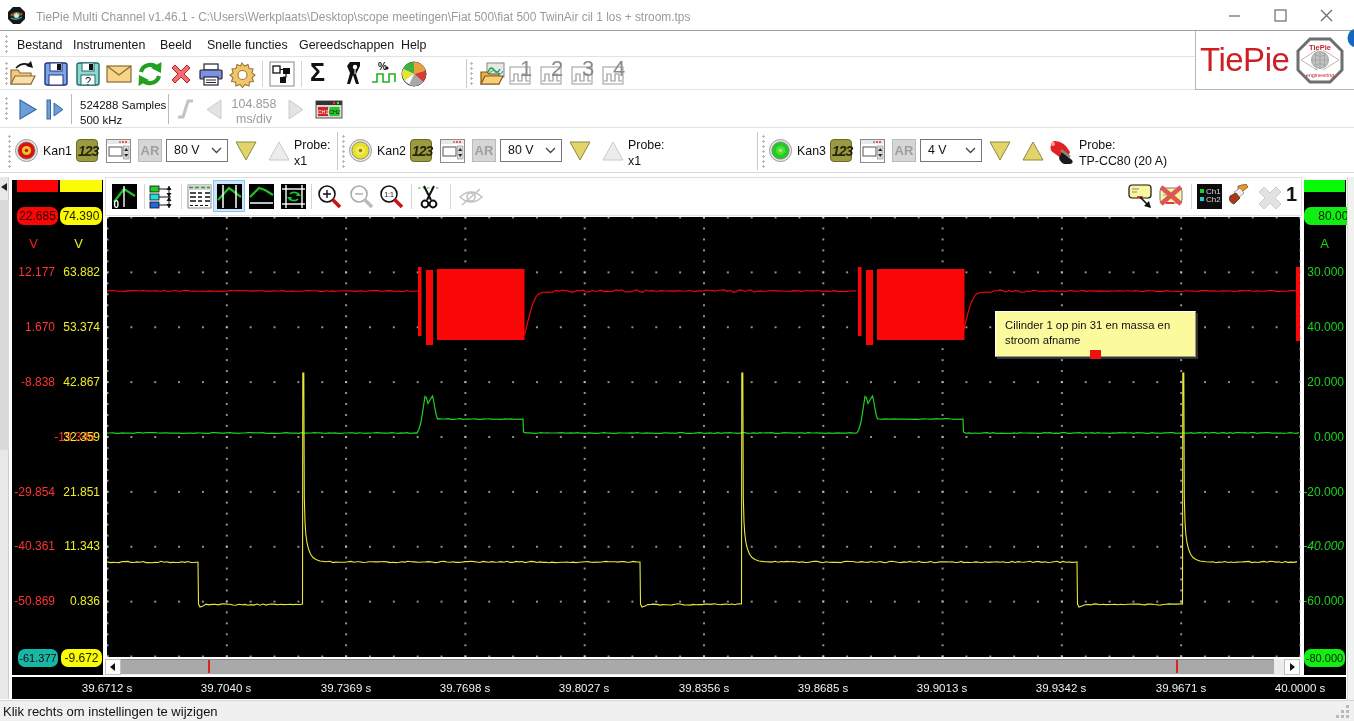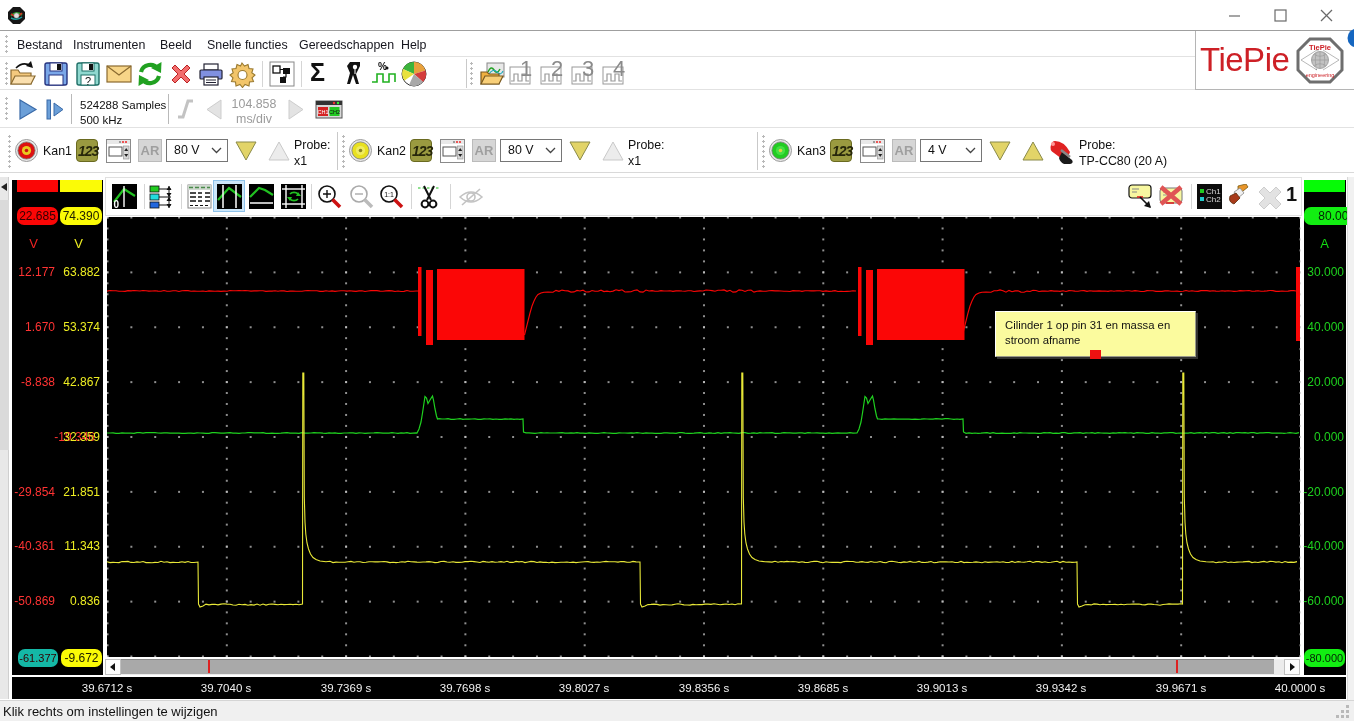--- a/index.html
+++ b/index.html
@@ -16,20 +16,21 @@
 
 <div class="abs" style="left:0;top:0;width:1354px;height:31px;background:#ffffff;border-bottom:1px solid #9f9f9f;"></div>
 <svg class="abs" style="left:8px;top:7px;" width="17" height="17" viewBox="0 0 17 17">
  <polygon points="5,0 12,0 17,5 17,12 12,17 5,17 0,12 0,5" fill="#161616"></polygon>
  <path d="M3 9 Q8 3 14 8" stroke="#2aa02a" stroke-width="1.7" fill="none"></path>
  <path d="M3 7 Q9 12 14 6" stroke="#cc3322" stroke-width="1.7" fill="none"></path>
  <path d="M3 11 Q9 14 14 10" stroke="#20a0a0" stroke-width="1.4" fill="none"></path>
  <circle cx="8.5" cy="8.5" r="2.6" fill="#e0e0e0"></circle>
  <circle cx="8.5" cy="8.5" r="2.6" fill="none" stroke="#888" stroke-width="0.5"></circle>
 </svg>
+<div class="abs" style="left:36px;top:10px;font-size:11.9px;color:#9a9a9a;">TiePie Multi Channel v1.46.1 - C:\Users\Werkplaats\Desktop\scope meetingen\Fiat 500\fiat 500 TwinAir cil 1 los + stroom.tps</div>
 <svg class="abs" style="left:1226px;top:6px;" width="120" height="20" viewBox="0 0 120 20">
  <line x1="3" y1="10" x2="14" y2="10" stroke="#6a6a6a" stroke-width="1.2"></line>
  <rect x="49" y="4" width="11" height="11" fill="none" stroke="#6a6a6a" stroke-width="1.2"></rect>
  <line x1="95" y1="4" x2="106" y2="15" stroke="#6a6a6a" stroke-width="1.2"></line>
  <line x1="106" y1="4" x2="95" y2="15" stroke="#6a6a6a" stroke-width="1.2"></line>
 </svg>
 
 <div class="abs" style="left:0;top:31px;width:1195px;height:26px;background:#fff;border-bottom:1px solid #e2e2e2;"></div>
 <div class="dots" style="left:5px;top:34px;height:20px;"></div>
 <div class="abs" style="left:17px;top:38px;font-size:12.4px;color:#16161e;">Bestand</div>
@@ -471,21 +472,21 @@
 <div class="abs" style="left:1304px;top:207px;width:51px;height:18px;background:#12ee12;border-radius:7px;
 color:#052005;font-size:12px;text-align:right;line-height:18px;">80.000</div>
 <div class="abs" style="left:1304px;top:649px;width:41px;height:18px;background:#12ee12;border-radius:7px;
 color:#052005;font-size:11px;text-align:center;line-height:18px;">-80.000</div>
 <div class="abs" style="left:1304px;top:236px;width:41px;text-align:center;font-size:13px;color:#1d1;">A</div>
 <div class="abs" style="left:1300px;top:265px;width:44px;text-align:right;font-size:12px;color:#1ed11e;">30.000</div>
 <div class="abs" style="left:1300px;top:320px;width:44px;text-align:right;font-size:12px;color:#1ed11e;">40.000</div>
 <div class="abs" style="left:1300px;top:375px;width:44px;text-align:right;font-size:12px;color:#1ed11e;">20.000</div>
 <div class="abs" style="left:1300px;top:430px;width:44px;text-align:right;font-size:12px;color:#1ed11e;">0.000</div>
 <div class="abs" style="left:1300px;top:485px;width:44px;text-align:right;font-size:12px;color:#1ed11e;">-20.000</div>
-<div class="abs" style="left:1300px;top:539px;width:44px;text-align:right;font-size:12px;color:#1ed11e;">-40.000</div>
+<div class="abs" style="left:1300px;top:539px;width:44px;text-align:right;font-size:12px;color:#1ed11e;font-style:italic;">-40.000</div>
 <div class="abs" style="left:1300px;top:594px;width:44px;text-align:right;font-size:12px;color:#1ed11e;">-60.000</div>
 
 <div class="abs" style="left:105px;top:659px;width:1195px;height:16px;background:#ececec;"></div>
 <svg class="abs" style="left:105px;top:659px;" width="16" height="16" viewBox="0 0 16 16">
 <rect x="0.5" y="0.5" width="15" height="15" fill="#fdfdfd" stroke="#c0c0c0"></rect>
 <polygon points="10,4 10,12 5,8" fill="#111"></polygon>
     </svg>
 <div class="abs" style="left:121px;top:659px;width:1153px;height:15px;background:#a9a9a9;border-top:1px solid #888;"></div>
 <div class="abs" style="left:208px;top:660px;width:2px;height:13px;background:#d22;"></div>
 <div class="abs" style="left:1176px;top:660px;width:2px;height:13px;background:#d22;"></div>

